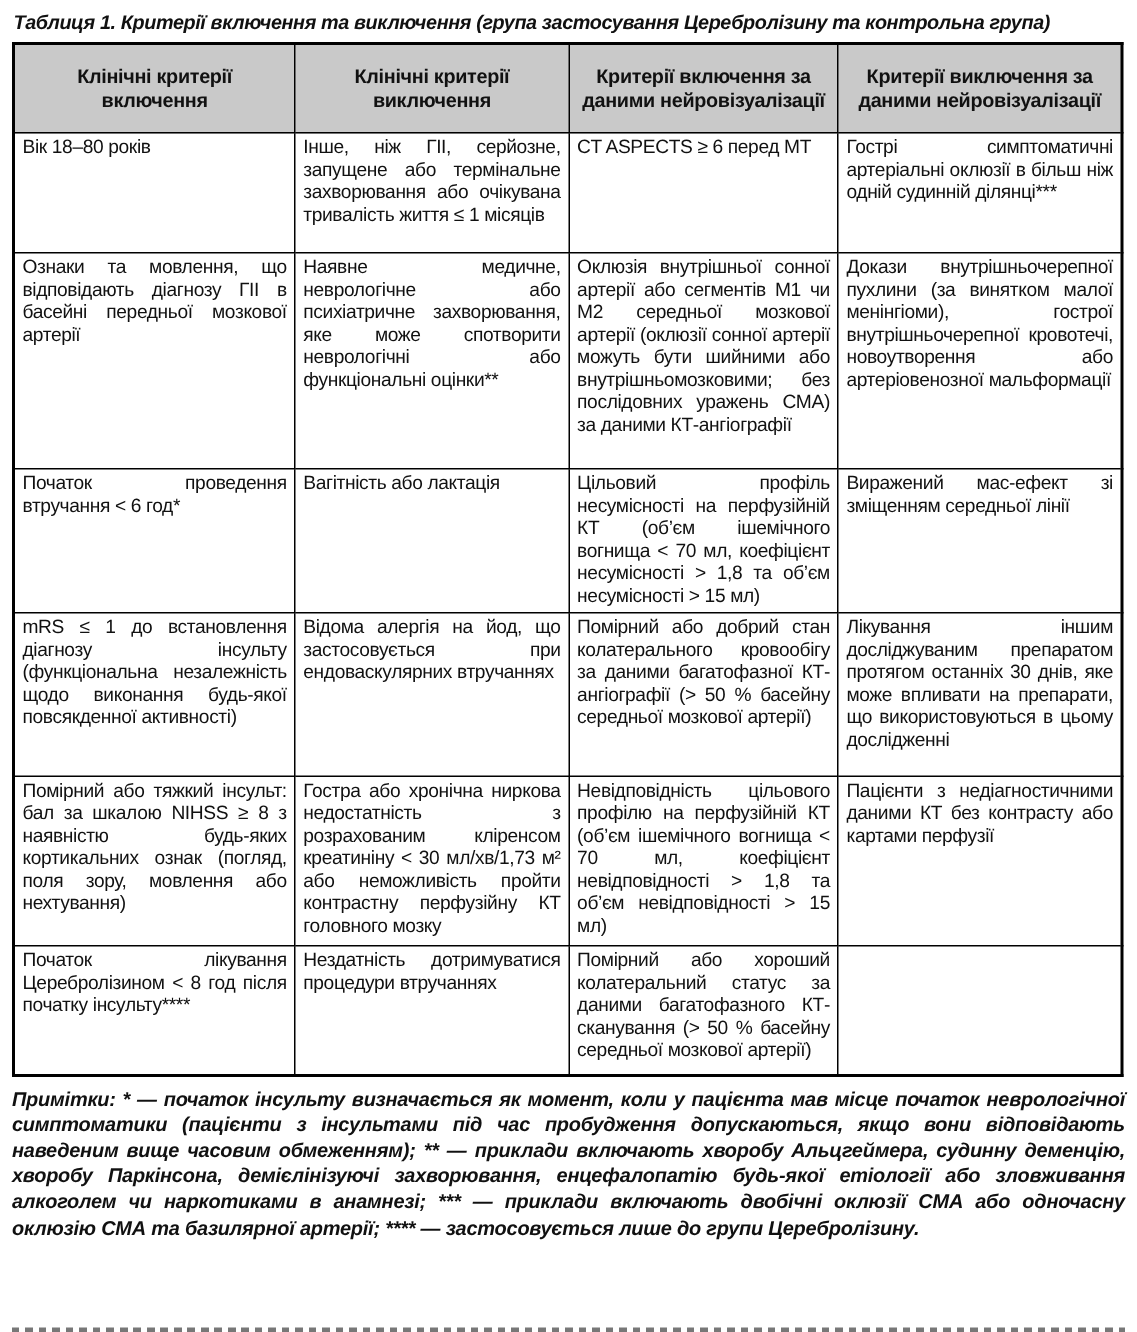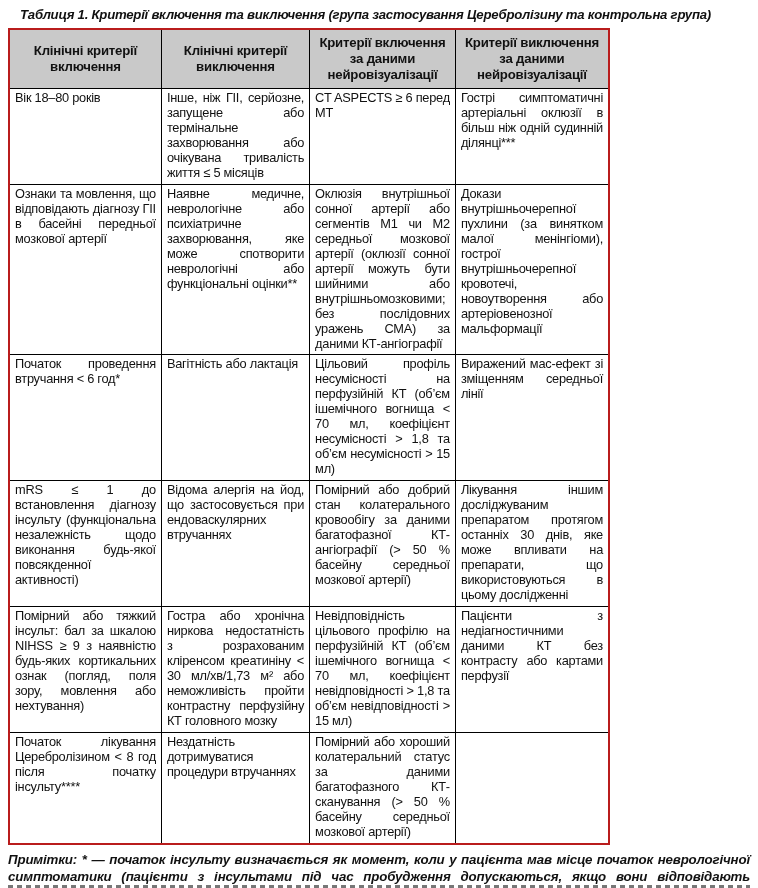--- a/index.html
+++ b/index.html
@@ -10,28 +10,28 @@
     position: relative;
     font-family: "Liberation Sans", sans-serif;
     color: #111111;
     overflow: hidden;
   }
   .doc-title {
     font-size: 13.2px;
     font-weight: bold;
     font-style: italic;
     letter-spacing: -0.25px;
-    margin: 2px 0 6px 12px;
+    margin: 2px 0 6px 1px;
     white-space: nowrap;
   }
   table.criteria {
-    width: 602px;
+    width: 741px;
     border-collapse: collapse;
     table-layout: fixed;
-    border: 2px solid #b91c1c;
+    border: 2px solid #000000;
   }
   table.criteria col.c1 { width: 25.4%; }
   table.criteria col.c2 { width: 24.7%; }
   table.criteria col.c3 { width: 24.3%; }
   table.criteria col.c4 { width: 25.6%; }
   table.criteria th, table.criteria td {
     border: 1px solid #000000;
   }
   table.criteria th {
     background: #c9c9c9;
@@ -92,21 +92,21 @@
     <tr>
       <th>Клінічні критерії включення</th>
       <th>Клінічні критерії виключення</th>
       <th>Критерії включення за даними нейровізуалізації</th>
       <th>Критерії виключення за даними нейровізуалізації</th>
     </tr>
   </thead>
   <tbody>
     <tr class="r1">
       <td>Вік 18–80 років</td>
-      <td>Інше, ніж ГІІ, серйозне, запущене або термінальне захворювання або очікувана тривалість життя ≤ 5 місяців</td>
+      <td>Інше, ніж ГІІ, серйозне, запущене або термінальне захворювання або очікувана тривалість життя ≤ 1 місяців</td>
       <td>CT ASPECTS ≥ 6 перед МТ</td>
       <td>Гострі симптоматичні артеріальні оклюзії в більш ніж одній судинній ділянці***</td>
     </tr>
     <tr class="r2">
       <td>Ознаки та мовлення, що відповідають діагнозу ГІІ в басейні передньої мозкової артерії</td>
       <td>Наявне медичне, неврологічне або психіатричне захворювання, яке може спотворити неврологічні або функціональні оцінки**</td>
       <td>Оклюзія внутрішньої сонної артерії або сегментів М1 чи М2 середньої мозкової артерії (оклюзії сонної артерії можуть бути шийними або внутрішньомозковими; без послідовних уражень СМА) за даними КТ-ангіографії</td>
       <td>Докази внутрішньочерепної пухлини (за винятком малої менінгіоми), гострої внутрішньочерепної кровотечі, новоутворення або артеріовенозної мальформації</td>
     </tr>
     <tr class="r3">
@@ -115,21 +115,21 @@
       <td>Цільовий профіль несумісності на перфузійній КТ (об’єм ішемічного вогнища &lt; 70 мл, коефіцієнт несумісності &gt; 1,8 та об’єм несумісності &gt; 15 мл)</td>
       <td>Виражений мас-ефект зі зміщенням середньої лінії</td>
     </tr>
     <tr class="r4">
       <td>mRS ≤ 1 до встановлення діагнозу інсульту (функціональна незалежність щодо виконання будь-якої повсякденної активності)</td>
       <td>Відома алергія на йод, що застосовується при ендоваскулярних втручаннях</td>
       <td>Помірний або добрий стан колатерального кровообігу за даними багатофазної КТ-ангіографії (&gt; 50 % басейну середньої мозкової артерії)</td>
       <td>Лікування іншим досліджуваним препаратом протягом останніх 30 днів, яке може впливати на препарати, що використовуються в цьому дослідженні</td>
     </tr>
     <tr class="r5">
-      <td>Помірний або тяжкий інсульт: бал за шкалою NIHSS ≥ 9 з наявністю будь-яких кортикальних ознак (погляд, поля зору, мовлення або нехтування)</td>
+      <td>Помірний або тяжкий інсульт: бал за шкалою NIHSS ≥ 8 з наявністю будь-яких кортикальних ознак (погляд, поля зору, мовлення або нехтування)</td>
       <td>Гостра або хронічна ниркова недостатність з розрахованим кліренсом креатиніну &lt; 30 мл/хв/1,73 м² або неможливість пройти контрастну перфузійну КТ головного мозку</td>
       <td>Невідповідність цільового профілю на перфузійній КТ (об’єм ішемічного вогнища &lt; 70 мл, коефіцієнт невідповідності &gt; 1,8 та об’єм невідповідності &gt; 15 мл)</td>
       <td>Пацієнти з недіагностичними даними КТ без контрасту або картами перфузії</td>
     </tr>
     <tr class="r6">
       <td>Початок лікування Церебролізином &lt; 8 год після початку інсульту****</td>
       <td>Нездатність дотримуватися процедури втручаннях</td>
       <td>Помірний або хороший колатеральний статус за даними багатофазного КТ-сканування (&gt; 50 % басейну середньої мозкової артерії)</td>
       <td></td>
     </tr>

